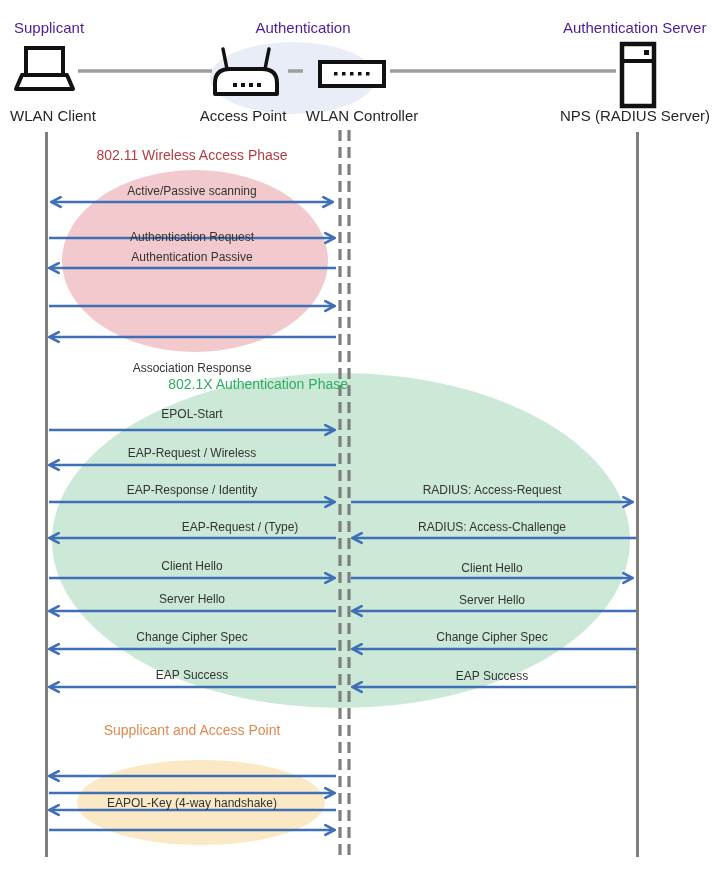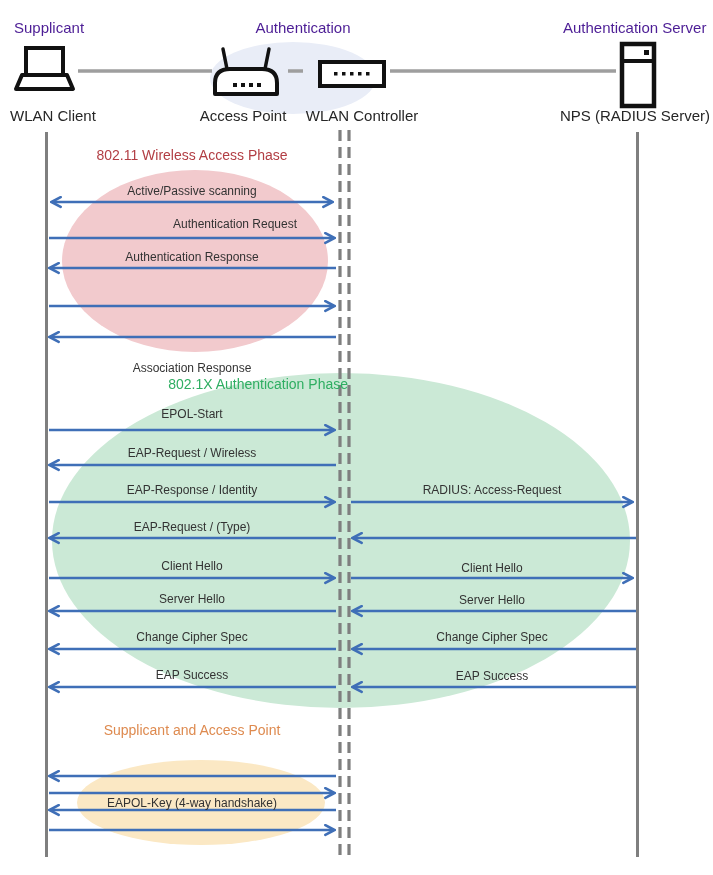--- a/index.html
+++ b/index.html
@@ -143,32 +143,33 @@
   <div class="dev-label" style="left:262px;">WLAN Controller</div>
   <div class="dev-label" style="left:535px;">NPS (RADIUS Server)</div>
 
   <div id="phase1-title" class="phase-title">802.11 Wireless Access Phase</div>
   <div id="phase2-title" class="phase-title">802.1X Authentication Phase</div>
   <div id="phase3-title" class="phase-title">
     <div>Supplicant and Access Point</div>
   </div>
 
   <div class="msg-label" style="top:183px;">Active/Passive scanning</div>
-  <div class="msg-label" style="top:216px;padding-left:43px;">Authentication Request</div>
-  <div class="msg-label" style="top:249px;">Authentication Response</div>
+  <div class="msg-label" style="top:229px;">Authentication Request</div>
+  <div class="msg-label" style="top:249px;">Authentication Passive</div>
   <div class="msg-label" style="top:318px;margin-top:42px;">Association Response</div>
   <div class="msg-label" style="top:406px;">EPOL-Start</div>
   <div class="msg-label" style="top:445px;">EAP-Request / Wireless</div>
   <div class="msg-label" style="top:482px;">EAP-Response / Identity</div>
-  <div class="msg-label" style="top:519px;">EAP-Request / (Type)</div>
+  <div class="msg-label" style="top:519px;padding-left:48px;">EAP-Request / (Type)</div>
   <div class="msg-label" style="top:558px;">Client Hello</div>
   <div class="msg-label" style="top:591px;">Server Hello</div>
   <div class="msg-label" style="top:629px;">Change Cipher Spec</div>
   <div class="msg-label" style="top:667px;">EAP Success</div>
   <div class="msg-label" style="top:795px;text-align:center;">EAPOL-Key (4-way handshake)</div>
 
   <div class="msg-label right-col" style="top:482px;">RADIUS: Access-Request</div>
+  <div class="msg-label right-col" style="top:519px;">RADIUS: Access-Challenge</div>
   <div class="msg-label right-col" style="top:560px;">Client Hello</div>
   <div class="msg-label right-col" style="top:592px;">Server Hello</div>
   <div class="msg-label right-col" style="top:629px;">Change Cipher Spec</div>
   <div class="msg-label right-col" style="top:668px;">EAP Success</div>
 
 </div>
 
 </body></html>

